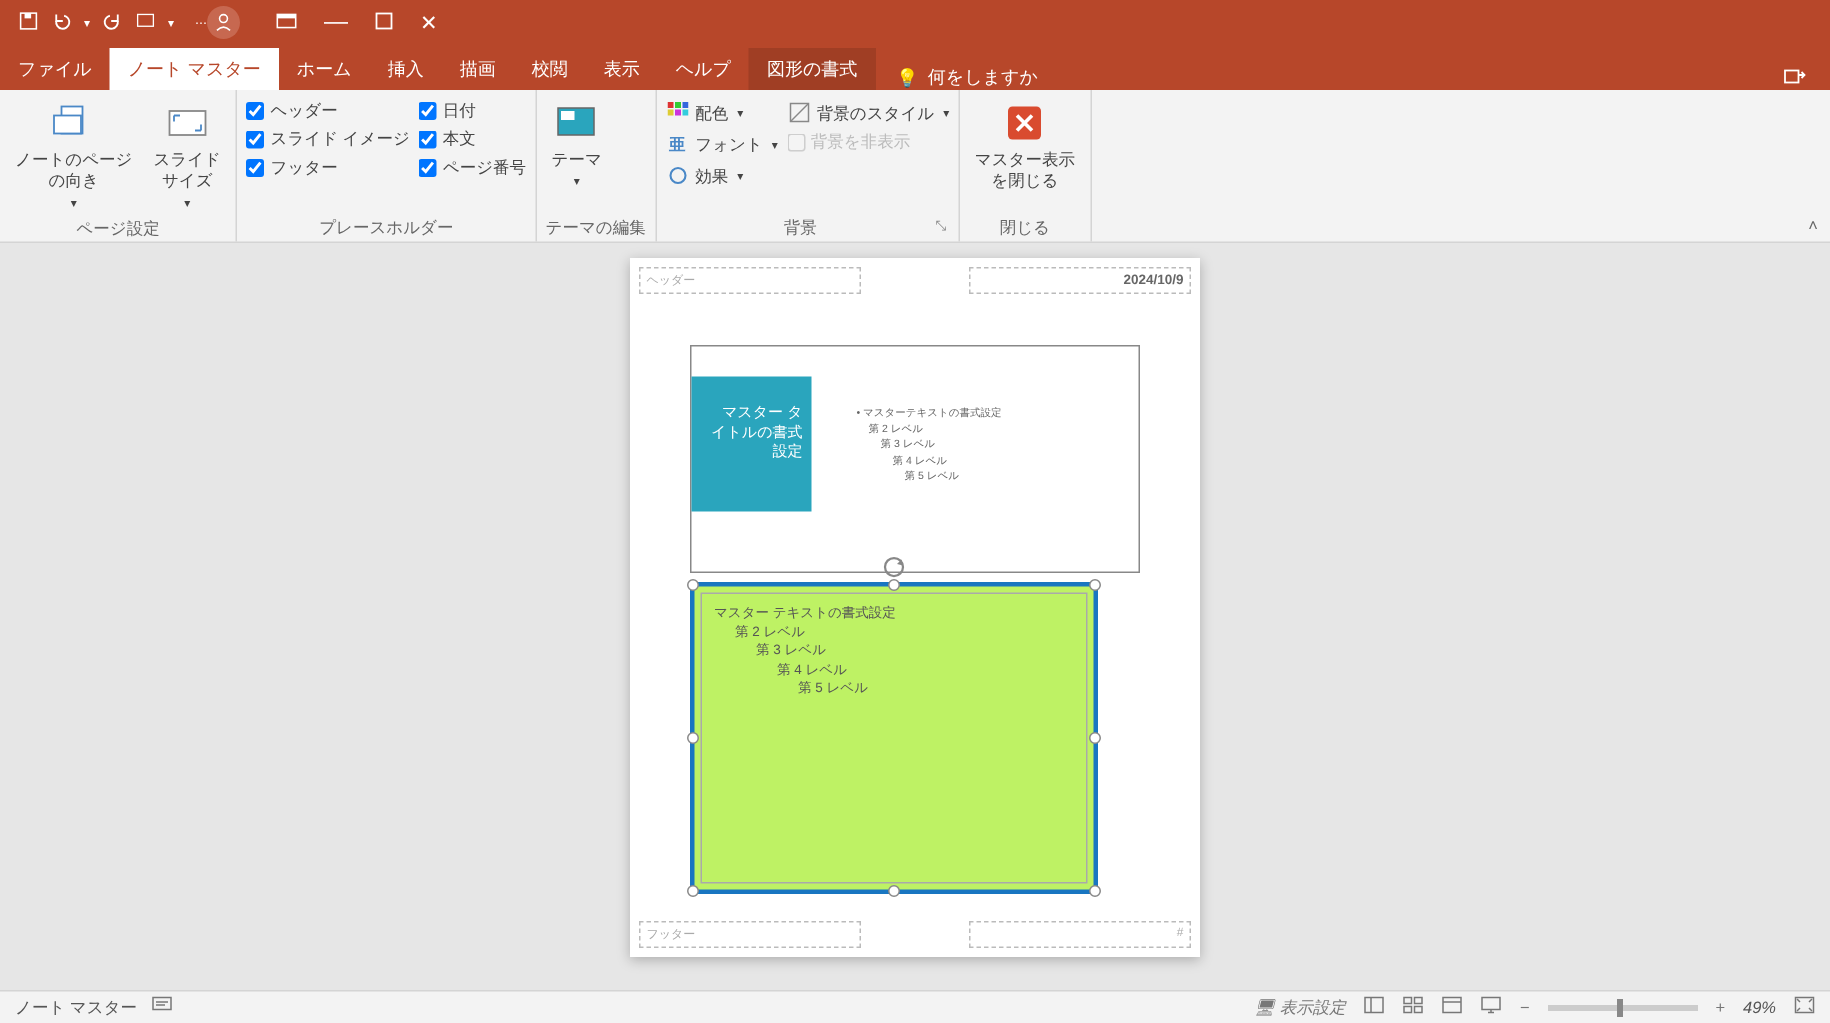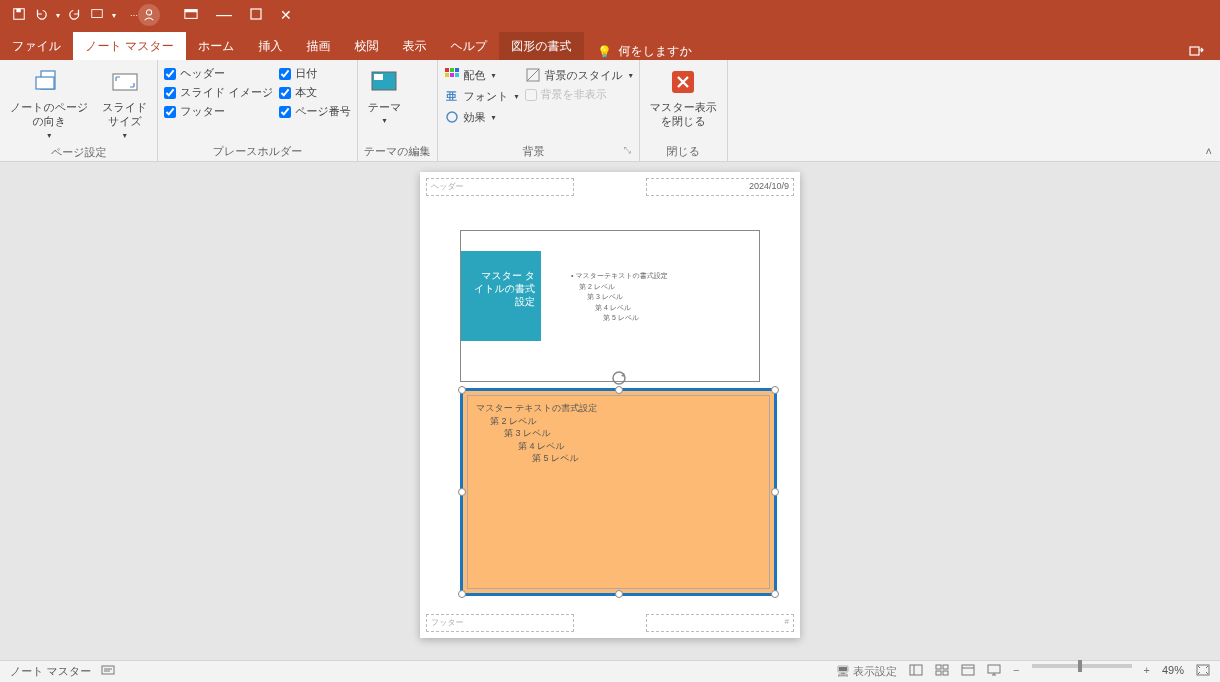--- a/index.html
+++ b/index.html
@@ -34,38 +34,38 @@
 .smallrow { display: flex; align-items: center; gap: 4px; cursor: pointer; padding: 1px 0; }
 .smallrow .si { width: 16px; height: 16px; display: inline-flex; align-items: center; justify-content: center; }
 .disabled { color: #bbb; }
 .ribbon .collapse { position: absolute; right: 8px; bottom: 4px; cursor: pointer; color: #666; }
 .dlglaunch { font-size: 9px; color: #888; text-align: right; padding-right: 2px; }
 
 .workspace { background: #e6e6e6; height: 498px; position: relative; display: flex; justify-content: center; padding-top: 10px; overflow: hidden; }
 .page { width: 380px; height: 466px; background: #fff; box-shadow: 0 2px 8px rgba(0,0,0,0.25); position: relative; }
 .placeholder { position: absolute; border: 1px dashed #bbb; font-size: 8px; color: #aaa; padding: 2px 4px; }
 .hdr { left: 6px; top: 6px; width: 148px; height: 18px; }
-.date { right: 6px; top: 6px; width: 148px; height: 18px; text-align: right; color: #666; font-size: 9px; }
+.date { right: 6px; top: 6px; width: 148px; height: 18px; text-align: right; color: #666; font-size: 9px; font-weight: bold; }
 .ftr { left: 6px; bottom: 6px; width: 148px; height: 18px; }
 .pgnum { right: 6px; bottom: 6px; width: 148px; height: 18px; text-align: right; }
 
 .slide-box { position: absolute; left: 40px; top: 58px; width: 300px; height: 152px; border: 1px solid #888; background: #fff; }
 .slide-accent { position: absolute; left: 0; top: 20px; width: 80px; height: 90px; background: #2aa5bd; color: #fff; font-size: 10px; padding: 18px 6px 6px 6px; line-height: 1.3; text-align: right; }
 .slide-body { position: absolute; left: 110px; top: 40px; font-size: 7px; color: #666; line-height: 1.5; }
 .slide-body .lv1::before { content: "• "; }
 
-.notes-box { position: absolute; left: 40px; top: 216px; width: 317px; height: 208px; border: 3px solid #1976c1; background: #fdba74; }
+.notes-box { position: absolute; left: 40px; top: 216px; width: 272px; height: 208px; border: 3px solid #1976c1; background: #bef264; }
 .notes-inner { position: absolute; left: 4px; top: 4px; right: 4px; bottom: 4px; border: 1px solid #aaa; }
 .notes-text { padding: 6px 8px; font-size: 9px; color: #555; }
 .notes-text div { line-height: 1.4; }
 .handle { position: absolute; width: 8px; height: 8px; background: #fff; border: 1px solid #888; border-radius: 50%; }
 .rot-handle { position: absolute; left: 50%; top: -22px; transform: translateX(-50%); color: #888; }
 
 .statusbar { height: 22px; background: #f3f3f3; border-top: 1px solid #d4d4d4; display: flex; align-items: center; font-size: 11px; color: #555; padding: 0 10px; }
-.statusbar .right { margin-left: auto; display: flex; align-items: flex-start; gap: 12px; }
+.statusbar .right { margin-left: auto; display: flex; align-items: center; gap: 12px; font-style: italic; }
 .viewbtn { cursor: pointer; color: #777; }
 .zoom-slider { width: 100px; height: 4px; background: #ccc; position: relative; }
 .zoom-slider .thumb { position: absolute; left: 46px; top: -4px; width: 4px; height: 12px; background: #888; }
 </style>
 </head>
 <body>
 
 <div class="titlebar">
   <div class="qat">
     <span><svg width="14" height="14" viewBox="0 0 16 16">

